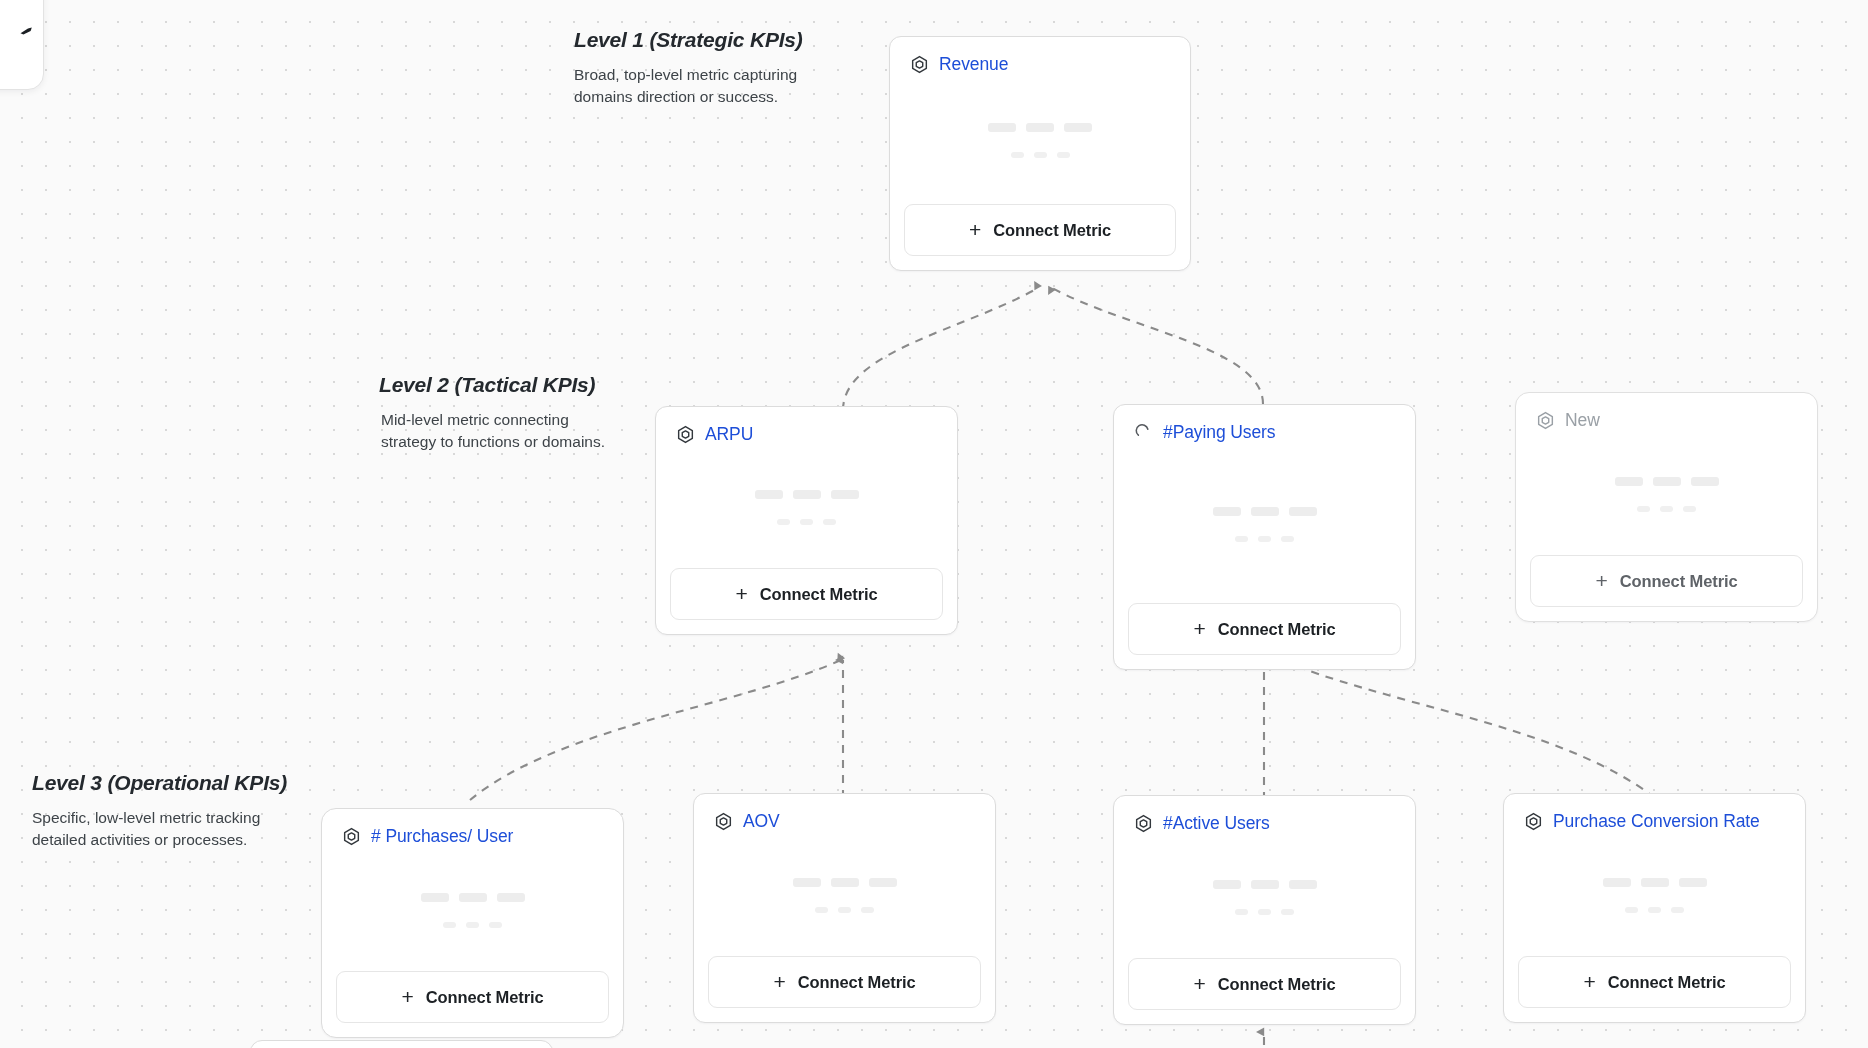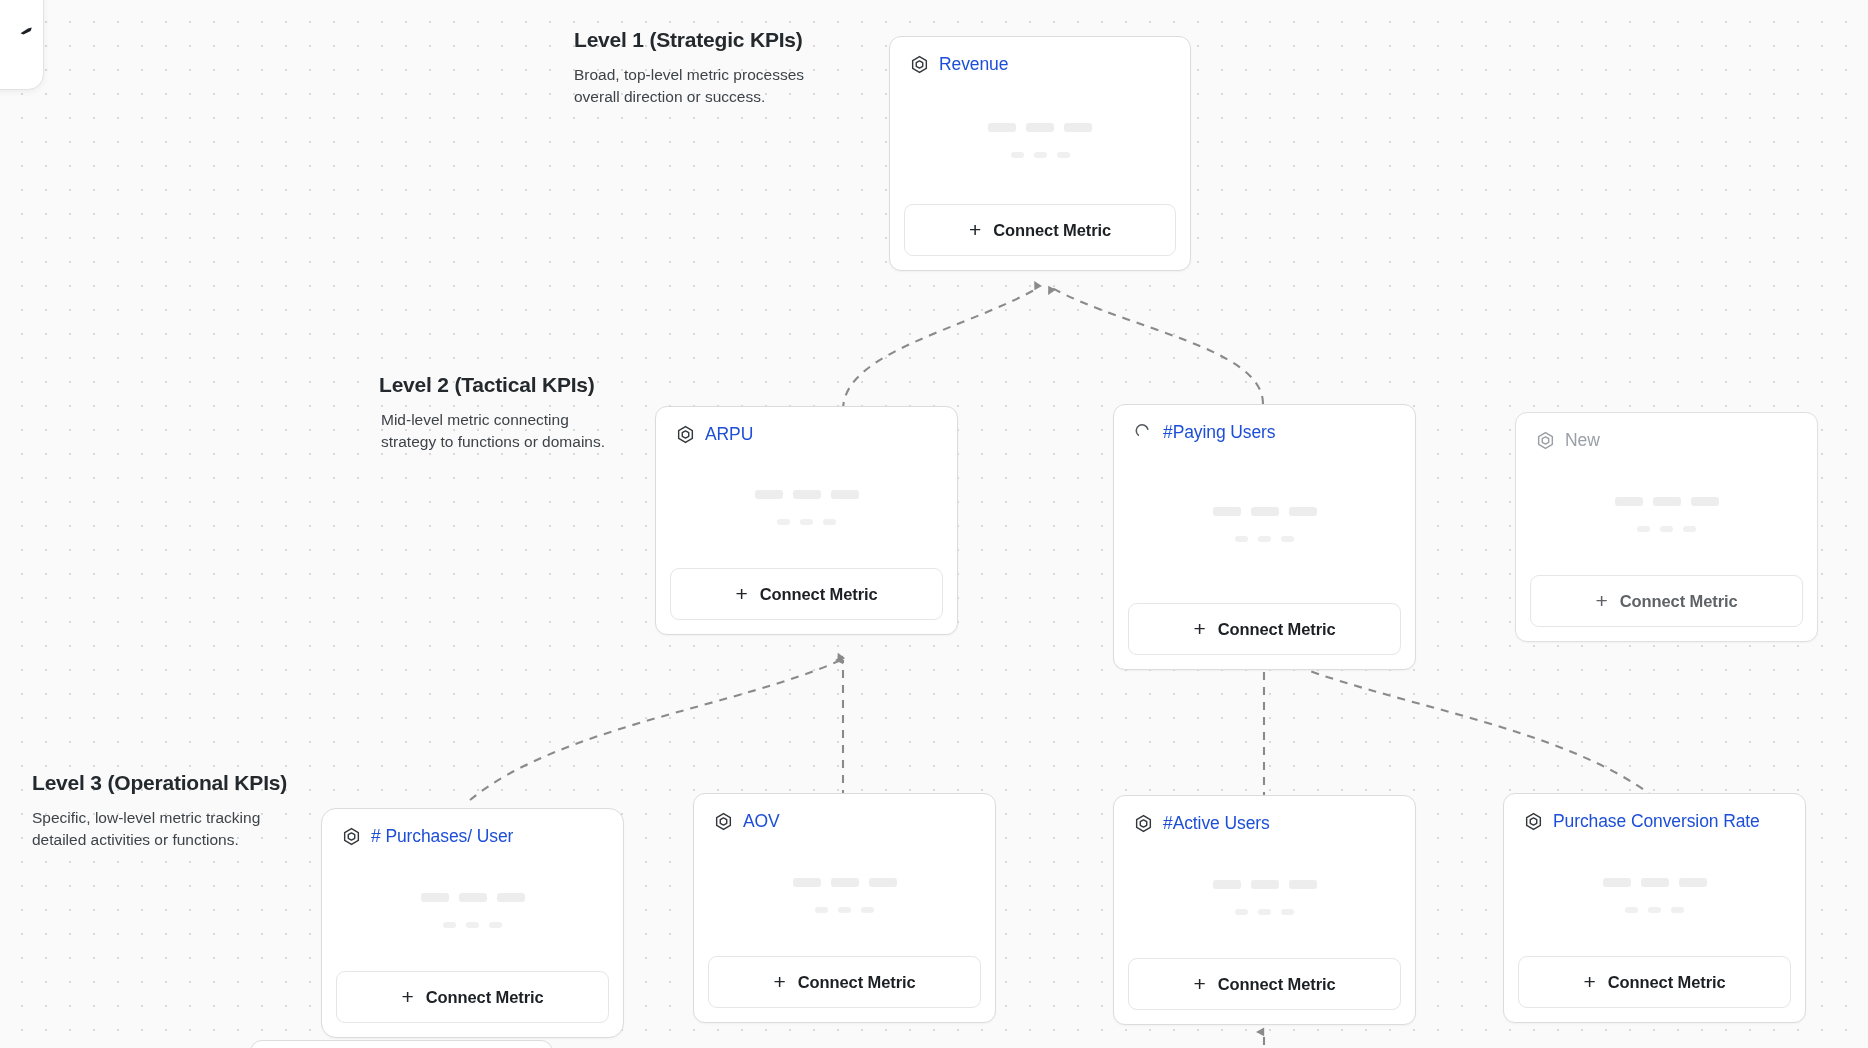--- a/index.html
+++ b/index.html
@@ -21,21 +21,21 @@
     position: absolute; left: 0; top: 0;
     width: 1868px; height: 1048px;
     pointer-events: none;
     z-index: 1;
   }
 
   
   .level-label { position: absolute; z-index: 3; }
   .level-title {
     font-size: 21px; font-weight: bold; color: #24292e;
-    letter-spacing: -0.2px; white-space: nowrap;
+    letter-spacing: -0.2px; white-space: nowrap; font-style: italic;
   }
   .level-desc {
     margin-top: 12px;
     font-size: 15.5px; color: #3d4348; line-height: 1.45;
     max-width: 250px;
   }
   .level-desc-indent { margin-left: 0px; }
 
   
   .card {
@@ -144,31 +144,31 @@
   </svg>
 
   <div id="corner-panel">
     <svg class="glyph" viewBox="0 0 13 8" xmlns="http://www.w3.org/2000/svg">
       <path d="M0.5,6.2 L8,1.4 L11.8,0.4 L10.6,4 L3.4,7.4 Z" fill="#1c2024"></path>
     </svg>
   </div>
 
   <div class="level-label" style="left:574px; top:28px;">
     <div class="level-title">Level 1 (Strategic KPIs)</div>
-    <div class="level-desc level-desc-indent">Broad, top-level metric processes overall direction or success.</div>
+    <div class="level-desc level-desc-indent">Broad, top-level metric capturing domains direction or success.</div>
   </div>
 
   <div class="level-label" style="left:379px; top:373px;">
     <div class="level-title">Level 2 (Tactical KPIs)</div>
     <div class="level-desc" style="margin-left:2px; max-width:245px;">Mid-level metric connecting strategy to functions or domains.</div>
   </div>
 
   <div class="level-label" style="left:32px; top:771px;">
     <div class="level-title">Level 3 (Operational KPIs)</div>
-    <div class="level-desc" style="margin-left:0px; max-width:252px;">Specific, low-level metric tracking detailed activities or functions.</div>
+    <div class="level-desc" style="margin-left:0px; max-width:252px;">Specific, low-level metric tracking detailed activities or processes.</div>
   </div>
 
   <div class="card" style="left:889px; top:36px; width:302px; height:235px;">
     <div class="card-head">
       <svg class="hex-icon" width="19" height="19" viewBox="0 0 20 20" xmlns="http://www.w3.org/2000/svg">
         <path d="M10 1.6 L17.2 5.8 L17.2 14.2 L10 18.4 L2.8 14.2 L2.8 5.8 Z" fill="none" stroke="#33383d" stroke-width="1.5" stroke-linejoin="round"></path>
         <path d="M10 6.2 L13.4 8.1 L13.4 11.9 L10 13.8 L6.6 11.9 L6.6 8.1 Z" fill="none" stroke="#33383d" stroke-width="1.5" stroke-linejoin="round"></path>
       </svg>
       <div class="card-title">Revenue</div>
     </div>
@@ -234,21 +234,21 @@
         <span class="sk sk-sm"></span>
         <span class="sk sk-sm"></span>
       </div>
     </div>
     <button class="connect-btn">
       <span class="plus">+</span>
       <span class="label">Connect Metric</span>
     </button>
   </div>
 
-  <div class="card muted" style="left:1515px; top:412px; width:303px; height:230px;">
+  <div class="card muted" style="left:1515px; top:392px; width:303px; height:230px;border-radius:14px;">
     <div class="card-head">
       <svg class="hex-icon" width="19" height="19" viewBox="0 0 20 20" xmlns="http://www.w3.org/2000/svg">
         <path d="M10 1.6 L17.2 5.8 L17.2 14.2 L10 18.4 L2.8 14.2 L2.8 5.8 Z" fill="none" stroke="#9aa0a6" stroke-width="1.5" stroke-linejoin="round"></path>
         <path d="M10 6.2 L13.4 8.1 L13.4 11.9 L10 13.8 L6.6 11.9 L6.6 8.1 Z" fill="none" stroke="#9aa0a6" stroke-width="1.5" stroke-linejoin="round"></path>
       </svg>
       <div class="card-title">New</div>
     </div>
     <div class="card-body">
       <div class="skeleton-row">
         <span class="sk sk-lg"></span>

